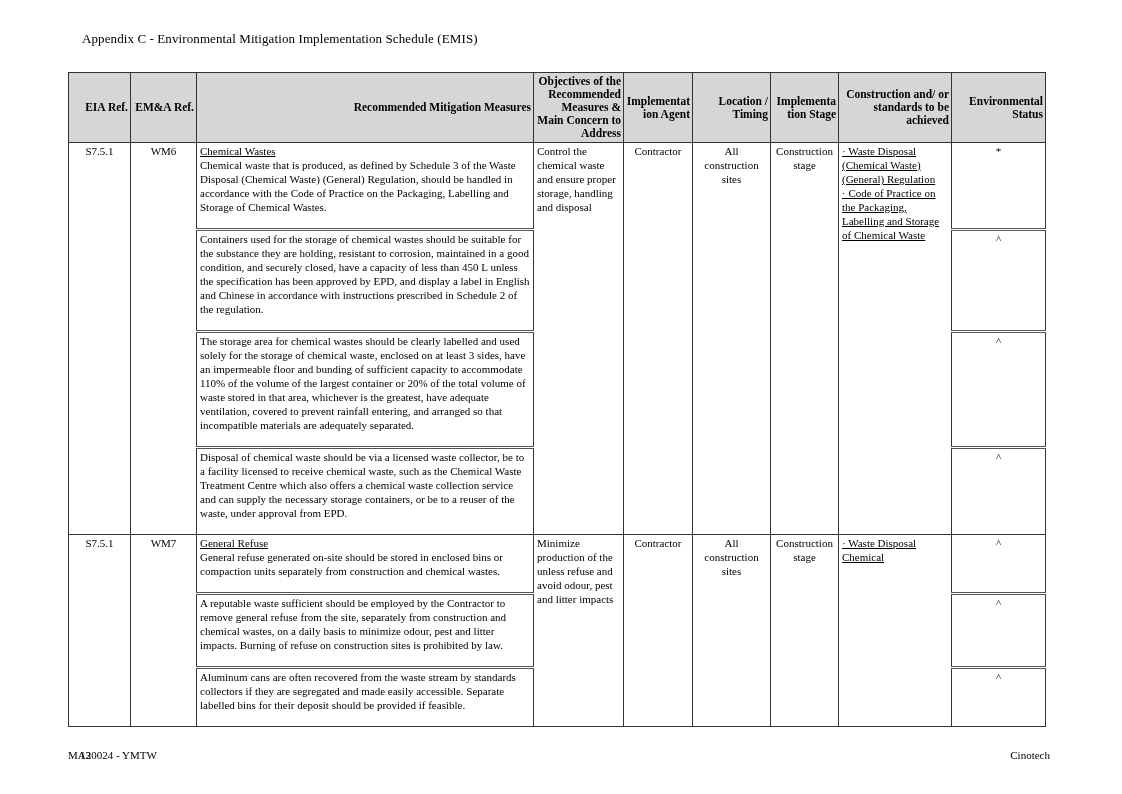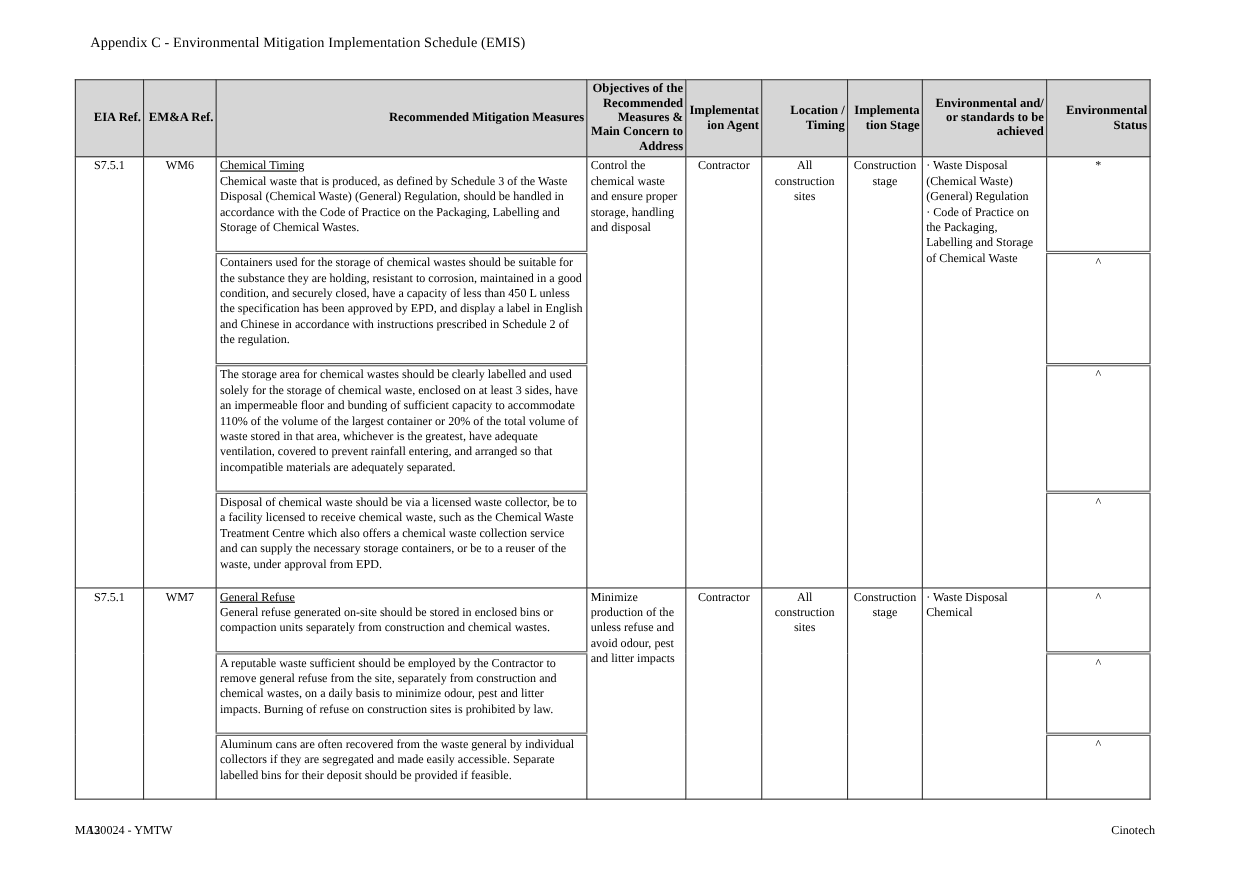--- a/index.html
+++ b/index.html
@@ -33,21 +33,21 @@
   table.emis td {
     vertical-align: top;
     font-size: 11px; line-height: 14px;
     padding: 1px 3px 14px 3px;
     overflow-wrap: break-word; word-wrap: break-word;
   }
   tr.subrow > td { border-top: 3px double #555; }
   td.tc { text-align: center; }
   .measure-heading { text-decoration: underline; }
   td.status-cell { text-align: center; font-size: 11px; line-height: 12px; padding-top: 2px; }
-  .req-item { margin: 0; }
+  .req-item { margin: 0; text-decoration: underline; }
   .footer {
     position: absolute; left: 68px; top: 749px; width: 982px;
     display: flex; justify-content: space-between; align-items: baseline;
     font-size: 11px;
   }
   .footer .center { position: absolute; left: 12px; right: 0; }
   .footer .left, .footer .right { position: relative; z-index: 1; background: transparent; }
 </style>
 </head>
 <body>
@@ -70,30 +70,30 @@
     </colgroup>
     <thead>
       <tr style="height:66px">
         <th>EIA Ref.</th>
         <th>EM&amp;A Ref.</th>
         <th>Recommended Mitigation Measures</th>
         <th>Objectives of the Recommended Measures &amp; Main Concern to Address</th>
         <th>Implementation Agent</th>
         <th>Location / Timing</th>
         <th>Implementation Stage</th>
-        <th>Environmental and/ or standards to be achieved</th>
+        <th>Construction and/ or standards to be achieved</th>
         <th>Environmental Status</th>
       </tr>
     </thead>
     <tbody>
         <tr style="height: 79px;">
           <td class="tc" rowspan="4">S7.5.1</td>
           <td class="tc" rowspan="4">WM6</td>
           <td>
-            <div class="measure-heading">Chemical Timing</div>
+            <div class="measure-heading">Chemical Wastes</div>
             <div>Chemical waste that is produced, as defined by Schedule 3 of the Waste Disposal (Chemical Waste) (General) Regulation, should be handled in accordance with the Code of Practice on the Packaging, Labelling and Storage of Chemical Wastes.</div>
           </td>
           <td rowspan="4">Control the chemical waste and ensure proper storage, handling and disposal</td>
           <td class="tc" rowspan="4">Contractor</td>
           <td class="tc" rowspan="4">All construction sites</td>
           <td class="tc" rowspan="4">Construction stage</td>
           <td rowspan="4">
             <div class="req-item">· Waste Disposal (Chemical Waste) (General) Regulation</div>
             <div class="req-item">· Code of Practice on the Packaging, Labelling and Storage of Chemical Waste</div>
           </td>
@@ -134,21 +134,21 @@
           <td class="status-cell">^</td>
         </tr>
         <tr class="subrow" style="height: 63px;">
           <td>
             <div>A reputable waste sufficient should be employed by the Contractor to remove general refuse from the site, separately from construction and chemical wastes, on a daily basis to minimize odour, pest and litter impacts.  Burning of refuse on construction sites is prohibited by law.</div>
           </td>
           <td class="status-cell">^</td>
         </tr>
         <tr class="subrow" style="height: 48px;">
           <td>
-            <div>Aluminum cans are often recovered from the waste general by individual collectors if they are segregated and made easily accessible.  Separate labelled bins for their deposit should be provided if feasible.</div>
+            <div>Aluminum cans are often recovered from the waste stream by standards collectors if they are segregated and made easily accessible.  Separate labelled bins for their deposit should be provided if feasible.</div>
           </td>
           <td class="status-cell">^</td>
         </tr>
       </tbody>
   </table>
 
   <div class="footer">
     <span class="center">13</span>
     <span class="left">MA20024 - YMTW</span>
     <span class="right">Cinotech</span>

